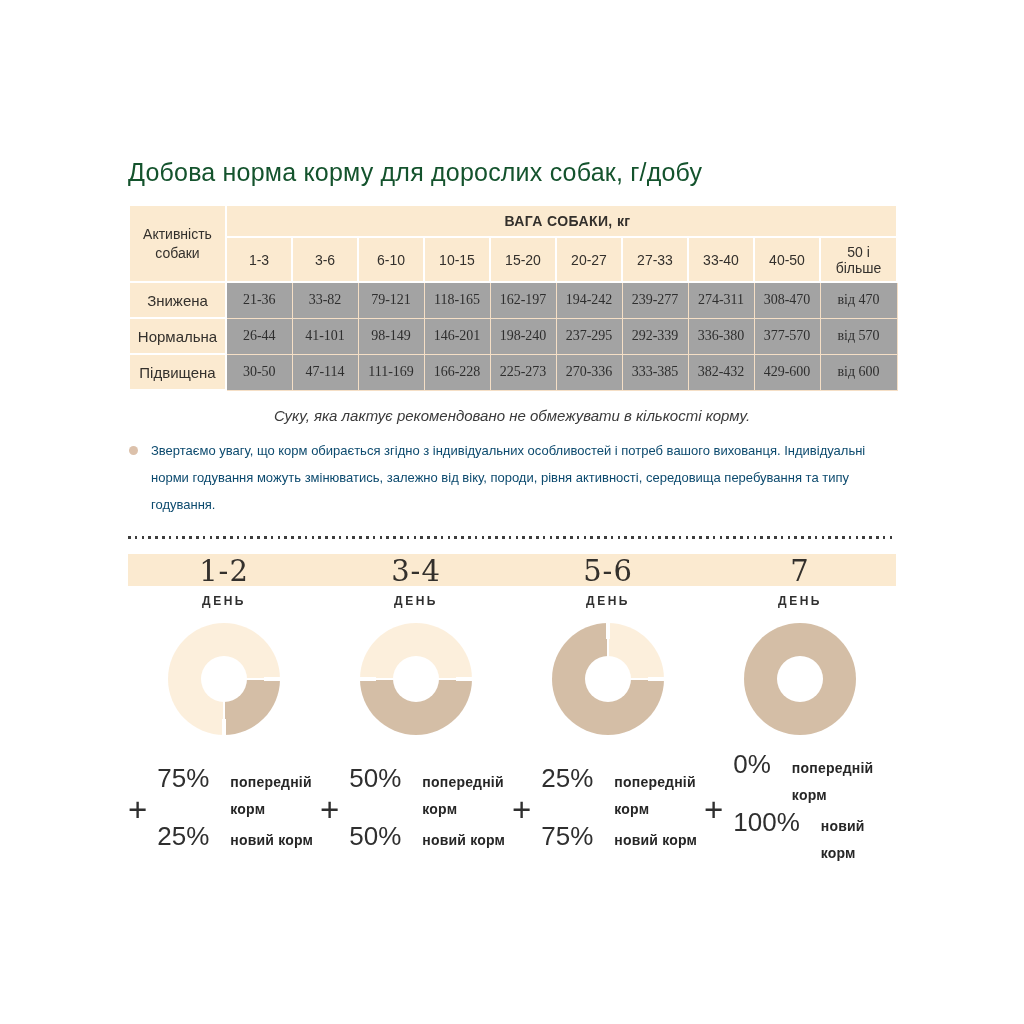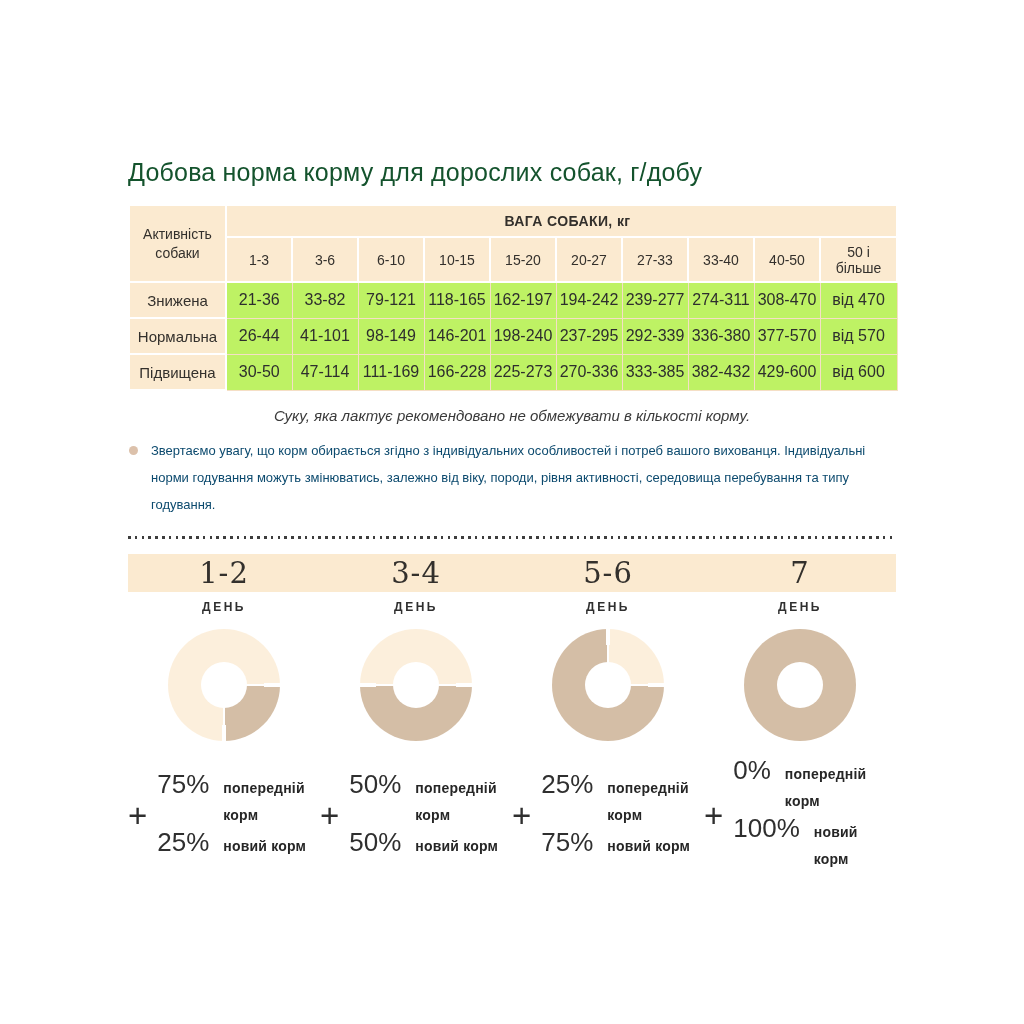--- a/index.html
+++ b/index.html
@@ -21,22 +21,22 @@
   col.c-last { width:77px; }
   th, td { text-align:center; vertical-align:middle; padding:0 2px; }
   th {
     background:var(--cream); border:2px solid #fff; color:#33302c; font-weight:500;
   }
   th.corner-th { font-size:14px; line-height:19px; }
   th.weight-th { height:30px; font-size:14px; letter-spacing:0.4px; font-weight:600;padding-left:14px; }
   th.range-th { height:43px; font-size:14px; line-height:16px; }
   tbody th.row-th { height:34px; font-size:15px; font-weight:400; }
   td {
-    background:#bef264; border:1px solid var(--table-border);
-    height:34px; font-size:16px; color:#2e2e2e;
+    background:#a3a3a3; border:1px solid var(--table-border);
+    height:34px; font-size:14px; color:#2e2e2e;font-family:Liberation Serif, serif;
   }
 
   
   p.lact-note { margin:16px 0 0; font-style:italic; font-size:15px; color:#3a3a3a;text-align:center; }
   ul.bullets { list-style:none; margin:13px 0 0; padding:0; }
   ul.bullets li {
     position:relative; padding-left:23px; font-size:13px; line-height:27px;
     color:#0c4a6e; margin-bottom:11px;
   }
   ul.bullets li::before {
@@ -45,36 +45,36 @@
   }
 
   .dotted {
     margin-top:18px; height:3px;
     background:repeating-linear-gradient(to right, var(--dot) 0 2.6px, transparent 2.6px 6.8px);
   }
 
   
   .title2 { margin-top:20px; }
   .grid4 { display:grid; grid-template-columns:repeat(4,1fr); }
-  .band { margin-top:15px; background:var(--cream); height:38px; align-items:center; }
+  .band { margin-top:15px; background:var(--cream); height:32px; align-items:center; }
   .day-num {
     text-align:center; font-family:"DejaVu Serif", serif; font-size:29px;
     line-height:34px; color:#33302c; letter-spacing:1px;
   }
   .day-row { margin-top:8px; }
   .day-label {
     text-align:center; font-size:12px; font-weight:700; letter-spacing:2.5px; color:#2f2f2f;
   }
   .donut-row { margin-top:15px; }
   .donut { width:112px; height:112px; border-radius:50%; margin:0 auto; position:relative; }
   .donut::after { content:""; position:absolute; inset:33px; border-radius:50%; background:#fff; }
   .pct-row { margin-top:16px; }
   .pct-col { display:flex; justify-content:center; align-items:center; }
   .plus { font-size:33px; font-weight:300; color:#2f2f2f; margin-right:10px; margin-top:2px; }
-  .pct-line { display:flex; align-items:baseline; gap:14px; line-height:27px; }
+  .pct-line { display:flex; align-items:baseline; gap:21px; line-height:27px; }
   .pct-val { font-size:26px; font-weight:400; color:#2f2f2f; }
   .pct-label { font-size:14px; font-weight:700; color:#262626; letter-spacing:0.2px; }
 </style>
 </head>
 <body>
 
 <div class="canvas">
   <div class="content">
 
     <h1 class="sec-title">Добова норма корму для дорослих собак, г/добу</h1>

